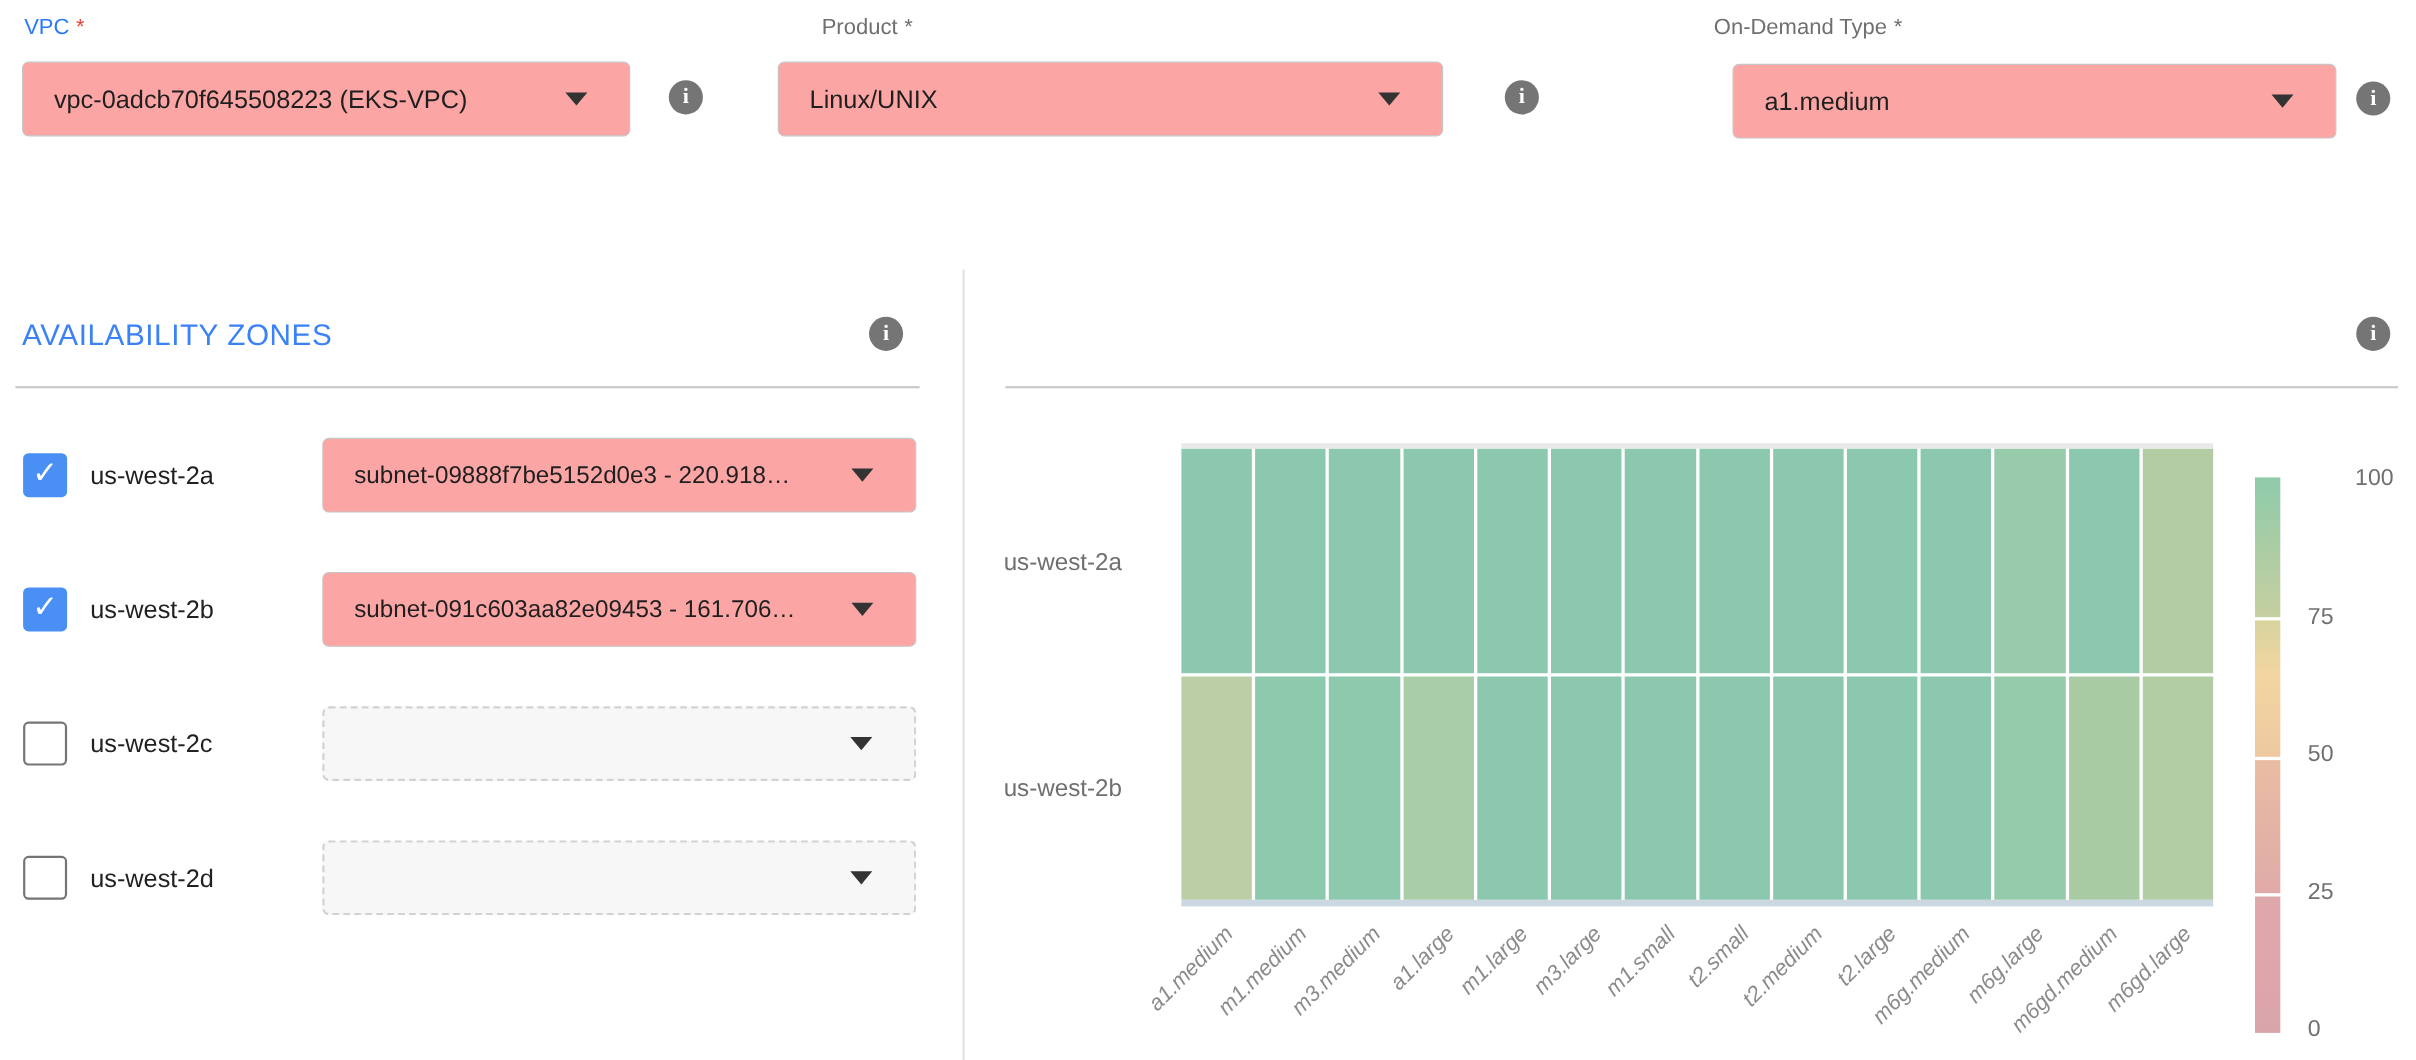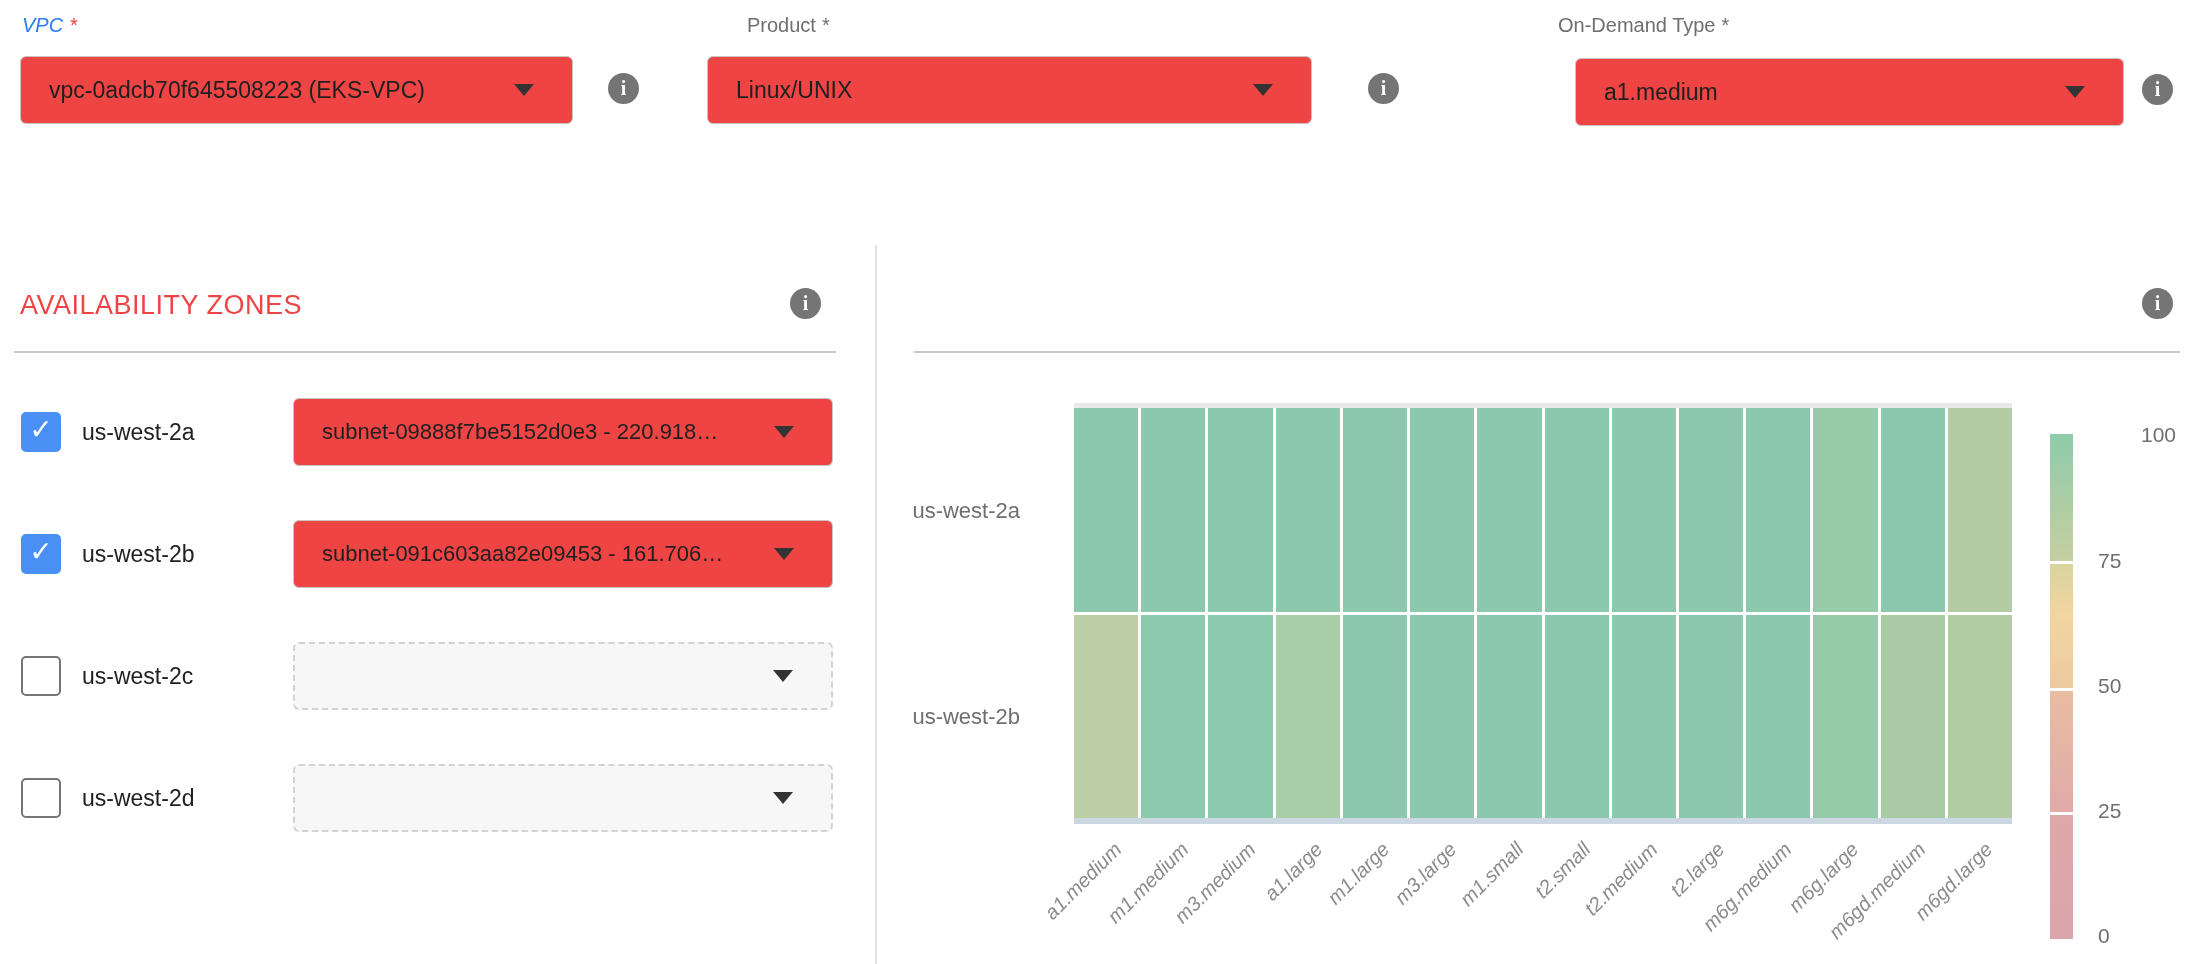--- a/index.html
+++ b/index.html
@@ -2,43 +2,43 @@
 <html><head>
 <meta charset="utf-8">
 <style>
   html,body{margin:0;padding:0;background:#fff;}
   #app{
     position:relative;width:2196px;height:964px;background:#fff;overflow:hidden;
     font-family:"Liberation Sans","DejaVu Sans",sans-serif;color:#212121;
   }
   
   .field-label{position:absolute;font-size:20px;color:#6f6f6f;}
-  .field-label.vpc{color:#2b7bf6;font-style:italic;}
+  .field-label.vpc{color:#2b7bf6;}
   .req{margin-left:6px;}
   .field-label.vpc .req{color:#e8453c;}
   .selectbox{
-    position:absolute;height:68px;background:#ef4444;border:1px solid #c6c6c6;border-radius:6px;
+    position:absolute;height:68px;background:#fca5a5;border:1px solid #c6c6c6;border-radius:6px;
     display:flex;align-items:center;box-sizing:border-box;cursor:pointer;
   }
   .selectbox .sel-text{
     font-size:23px;color:#1f1f1f;padding-left:28px;white-space:nowrap;overflow:hidden;
     text-overflow:ellipsis;flex:1;
   }
   .caret{
     width:0;height:0;border-left:10px solid transparent;border-right:10px solid transparent;
     border-top:12px solid #333;margin-right:38px;flex:none;
   }
   .selectbox.empty{border:2px dashed #d2d2d2;background:#f7f7f7;}
   .info-icon{
     position:absolute;width:31px;height:31px;border-radius:50%;background:#757575;color:#fff;
     display:flex;align-items:center;justify-content:center;
     font-family:"Liberation Serif","DejaVu Serif",serif;font-weight:bold;font-size:20px;cursor:pointer;
   }
   
-  .section-title{position:absolute;font-size:27px;color:#ef4444;letter-spacing:.5px;text-align:center;}
+  .section-title{position:absolute;font-size:27px;color:#3b82f6;letter-spacing:.5px;text-align:center;}
   .hr{position:absolute;height:2px;background:#c9c9c9;}
   .vdivider{position:absolute;width:2px;background:#e3e3e3;}
   
   .az-checkbox{
     position:absolute;width:40px;height:40px;box-sizing:border-box;border-radius:5px;cursor:pointer;
     border:2px solid #757575;background:#fff;display:flex;align-items:center;justify-content:center;
   }
   .az-checkbox .check{display:none;color:#fff;font-size:28px;font-weight:bold;line-height:1;transform:translateY(-2px);}
   .az-checkbox.checked{background:#4a90f4;border-color:#4a90f4;}
   .az-checkbox.checked .check{display:block;}

